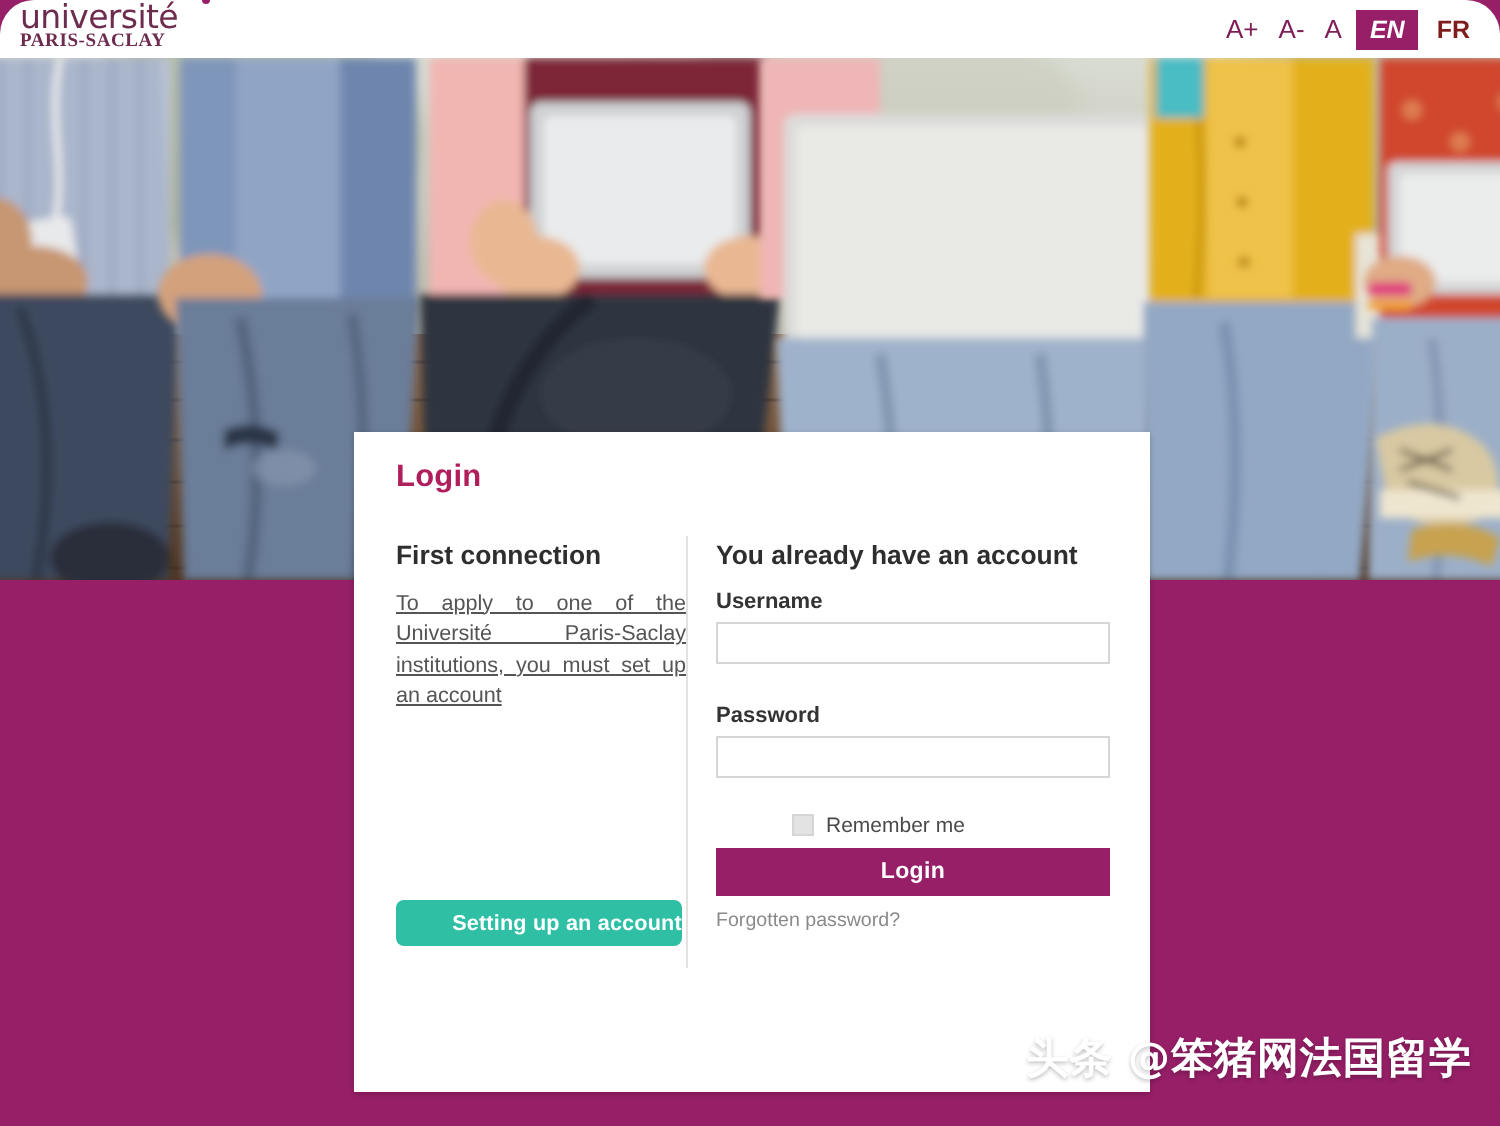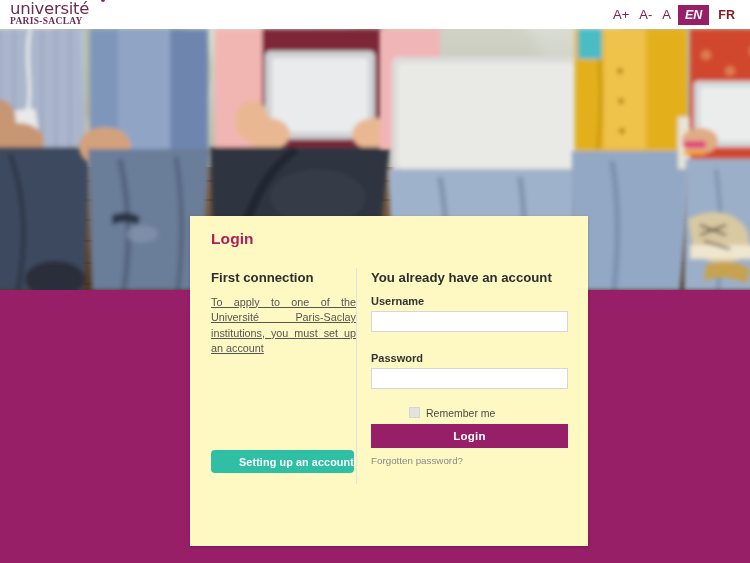--- a/index.html
+++ b/index.html
@@ -11,20 +11,21 @@
     font-family: "Liberation Sans", sans-serif;
     background: #961F67;
   }
 
   #page {
     position: relative;
     width: 750px;
     height: 563px;
     background: #961F67;
     overflow: hidden;
+    border-radius: 17px;
   }
 
   
   .topbar {
     position: absolute;
     top: 0; left: 0;
     width: 750px;
     height: 29px;
     background: #ffffff;
     z-index: 30;
@@ -116,25 +117,25 @@
     top: 290px; left: 0;
     width: 750px;
     height: 273px;
     background: #961F67;
     z-index: 4;
   }
 
   
   .card {
     position: absolute;
-    left: 190px;
+    left: 177px;
     top: 216px;
     width: 398px;
     height: 330px;
-    background: #fef9c3;
+    background: #ffffff;
     z-index: 20;
     box-shadow: 0 1px 3px rgba(0,0,0,0.18);
   }
 
   .card-title {
     position: absolute;
     left: 21px;
     top: 14px;
     font-size: 15.5px;
     font-weight: bold;
@@ -499,14 +500,15 @@
         <span class="remember-label">Remember me</span>
       </div>
 
       <button class="login-button">Login</button>
 
       <a class="forgot-link" href="#">Forgotten password?</a>
     </div>
 
   </div>
 
+  <div class="watermark">头条 @笨猪网法国留学</div>
 
 </div>
 
 </body></html>

